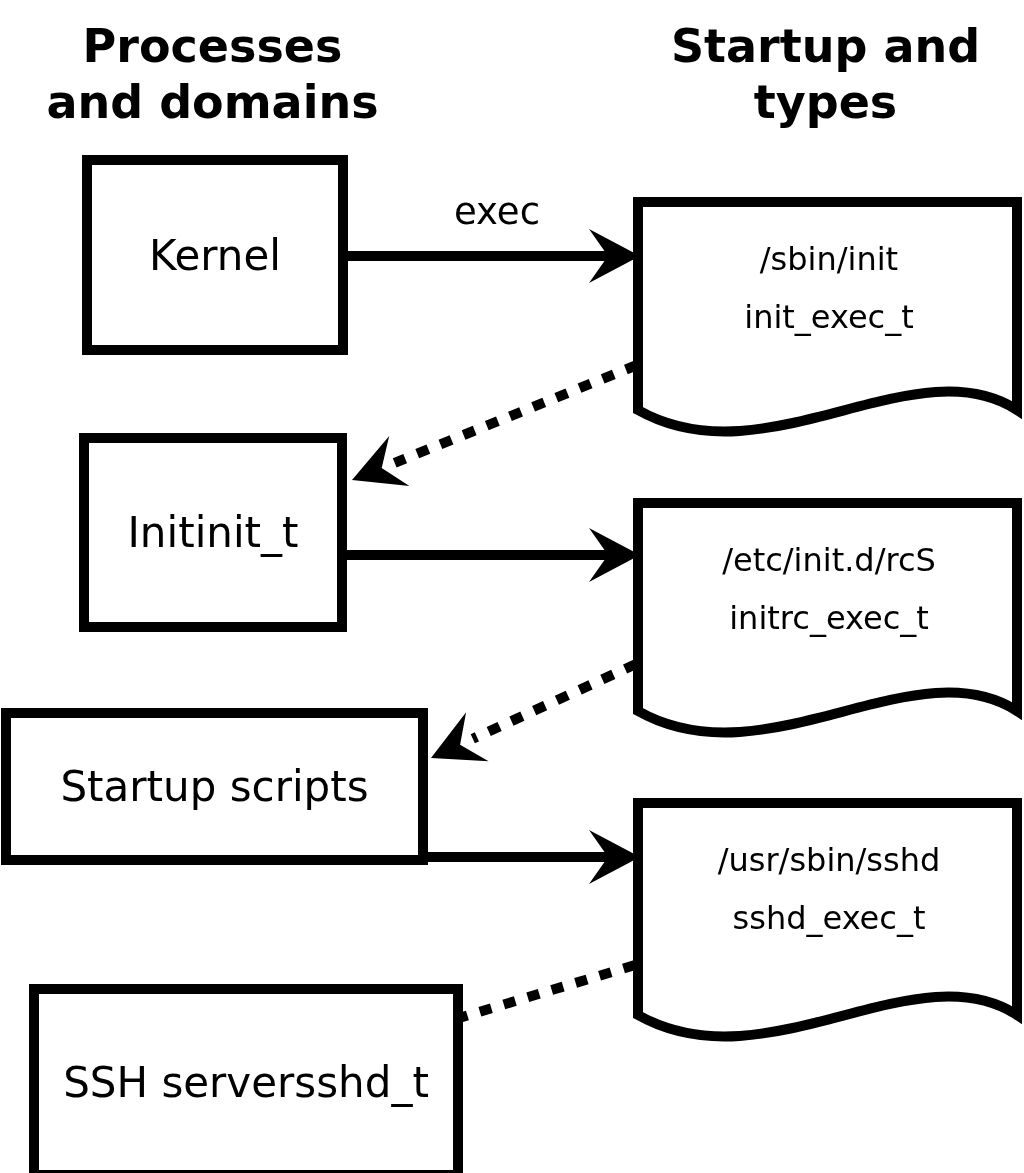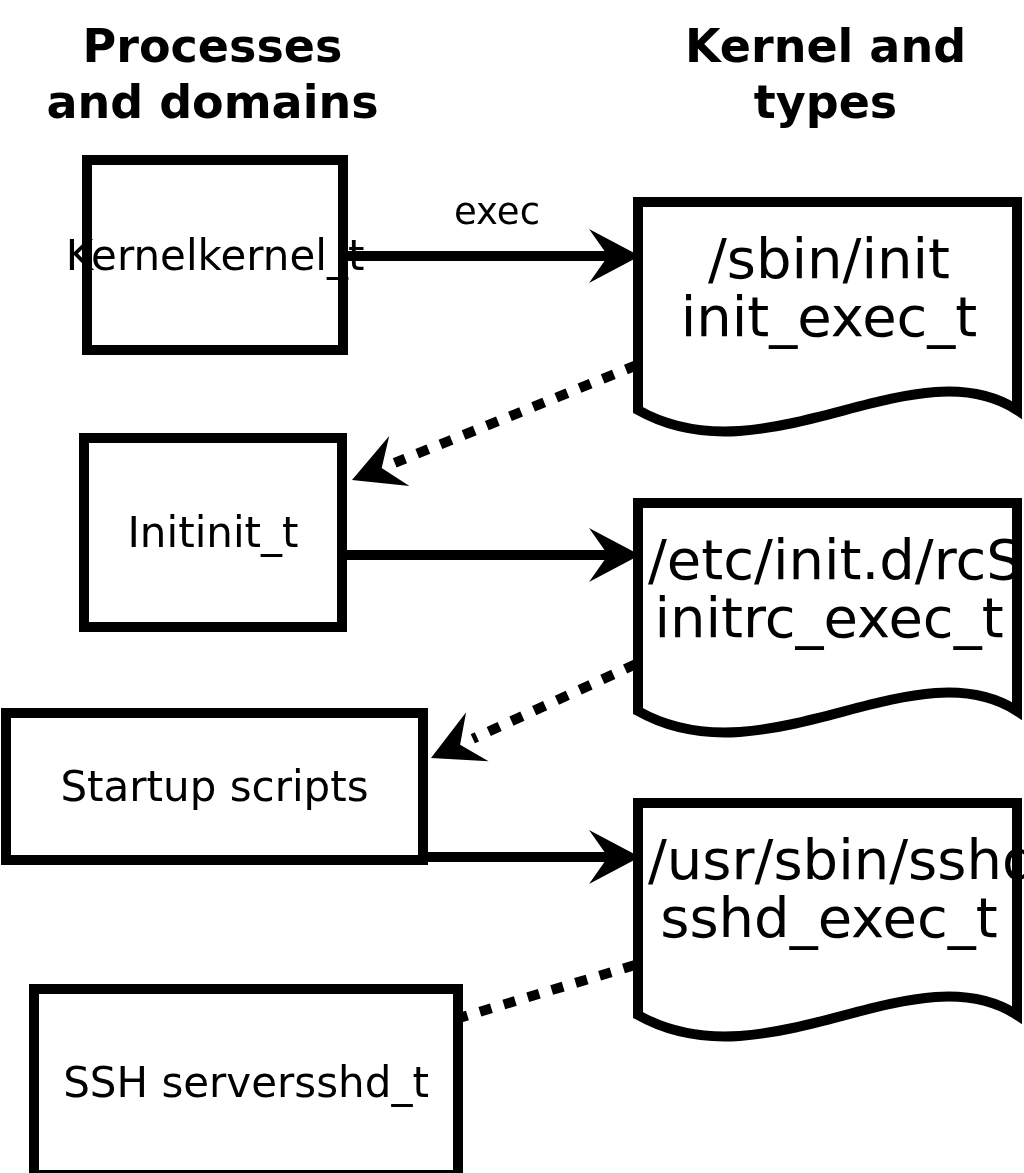--- a/index.html
+++ b/index.html
@@ -44,21 +44,21 @@
   }
   .pbox.kernel { left: 82px; top: 143px; width: 266px; height: 200px; }
   .pbox.init   { left: 79px; top: 421px; width: 268px; height: 199px; }
   .pbox.initrc { left: 1px;  top: 696px; width: 427px; height: 157px; }
   .pbox.sshd   { left: 29px; top: 972px; width: 434px; height: 196px; }
   .doc-label {
     position: absolute;
     left: 648px;
     width: 362px;
     text-align: center;
-    font-size: 56px;
+    font-size: 32px;
     line-height: 58px;
     white-space: nowrap;
   }
   .doc-label.d1 { top: 218px; }
   .doc-label.d2 { top: 519px; }
   .doc-label.d3 { top: 819px; }
   .edge-label {
     position: absolute;
     left: 400px;
     top: 176px;
@@ -91,27 +91,26 @@
       <line x1="635" y1="953" x2="450.0" y2="1008.7" stroke="#000000" stroke-width="10" stroke-dasharray="12 13"></line>
       <polygon points="406.0,1022.0 447.0,981.4 436.6,1012.8 462.6,1033.1" fill="#000000"></polygon>
     </svg>
 
   <div class="col-header left">
     <div>Processes</div>
     <div>and domains</div>
   </div>
 
   <div class="col-header right">
-    <div>Kernel and</div>
+    <div>Startup and</div>
     <div>types</div>
   </div>
 
   <div class="pbox kernel">
     <span>Kernel</span>
-    <span>kernel_t</span>
   </div>
 
   <div class="pbox init">
     <span>Init</span>
     <span>init_t</span>
   </div>
 
   <div class="pbox initrc">
     <span>Startup scripts</span>
   </div>

